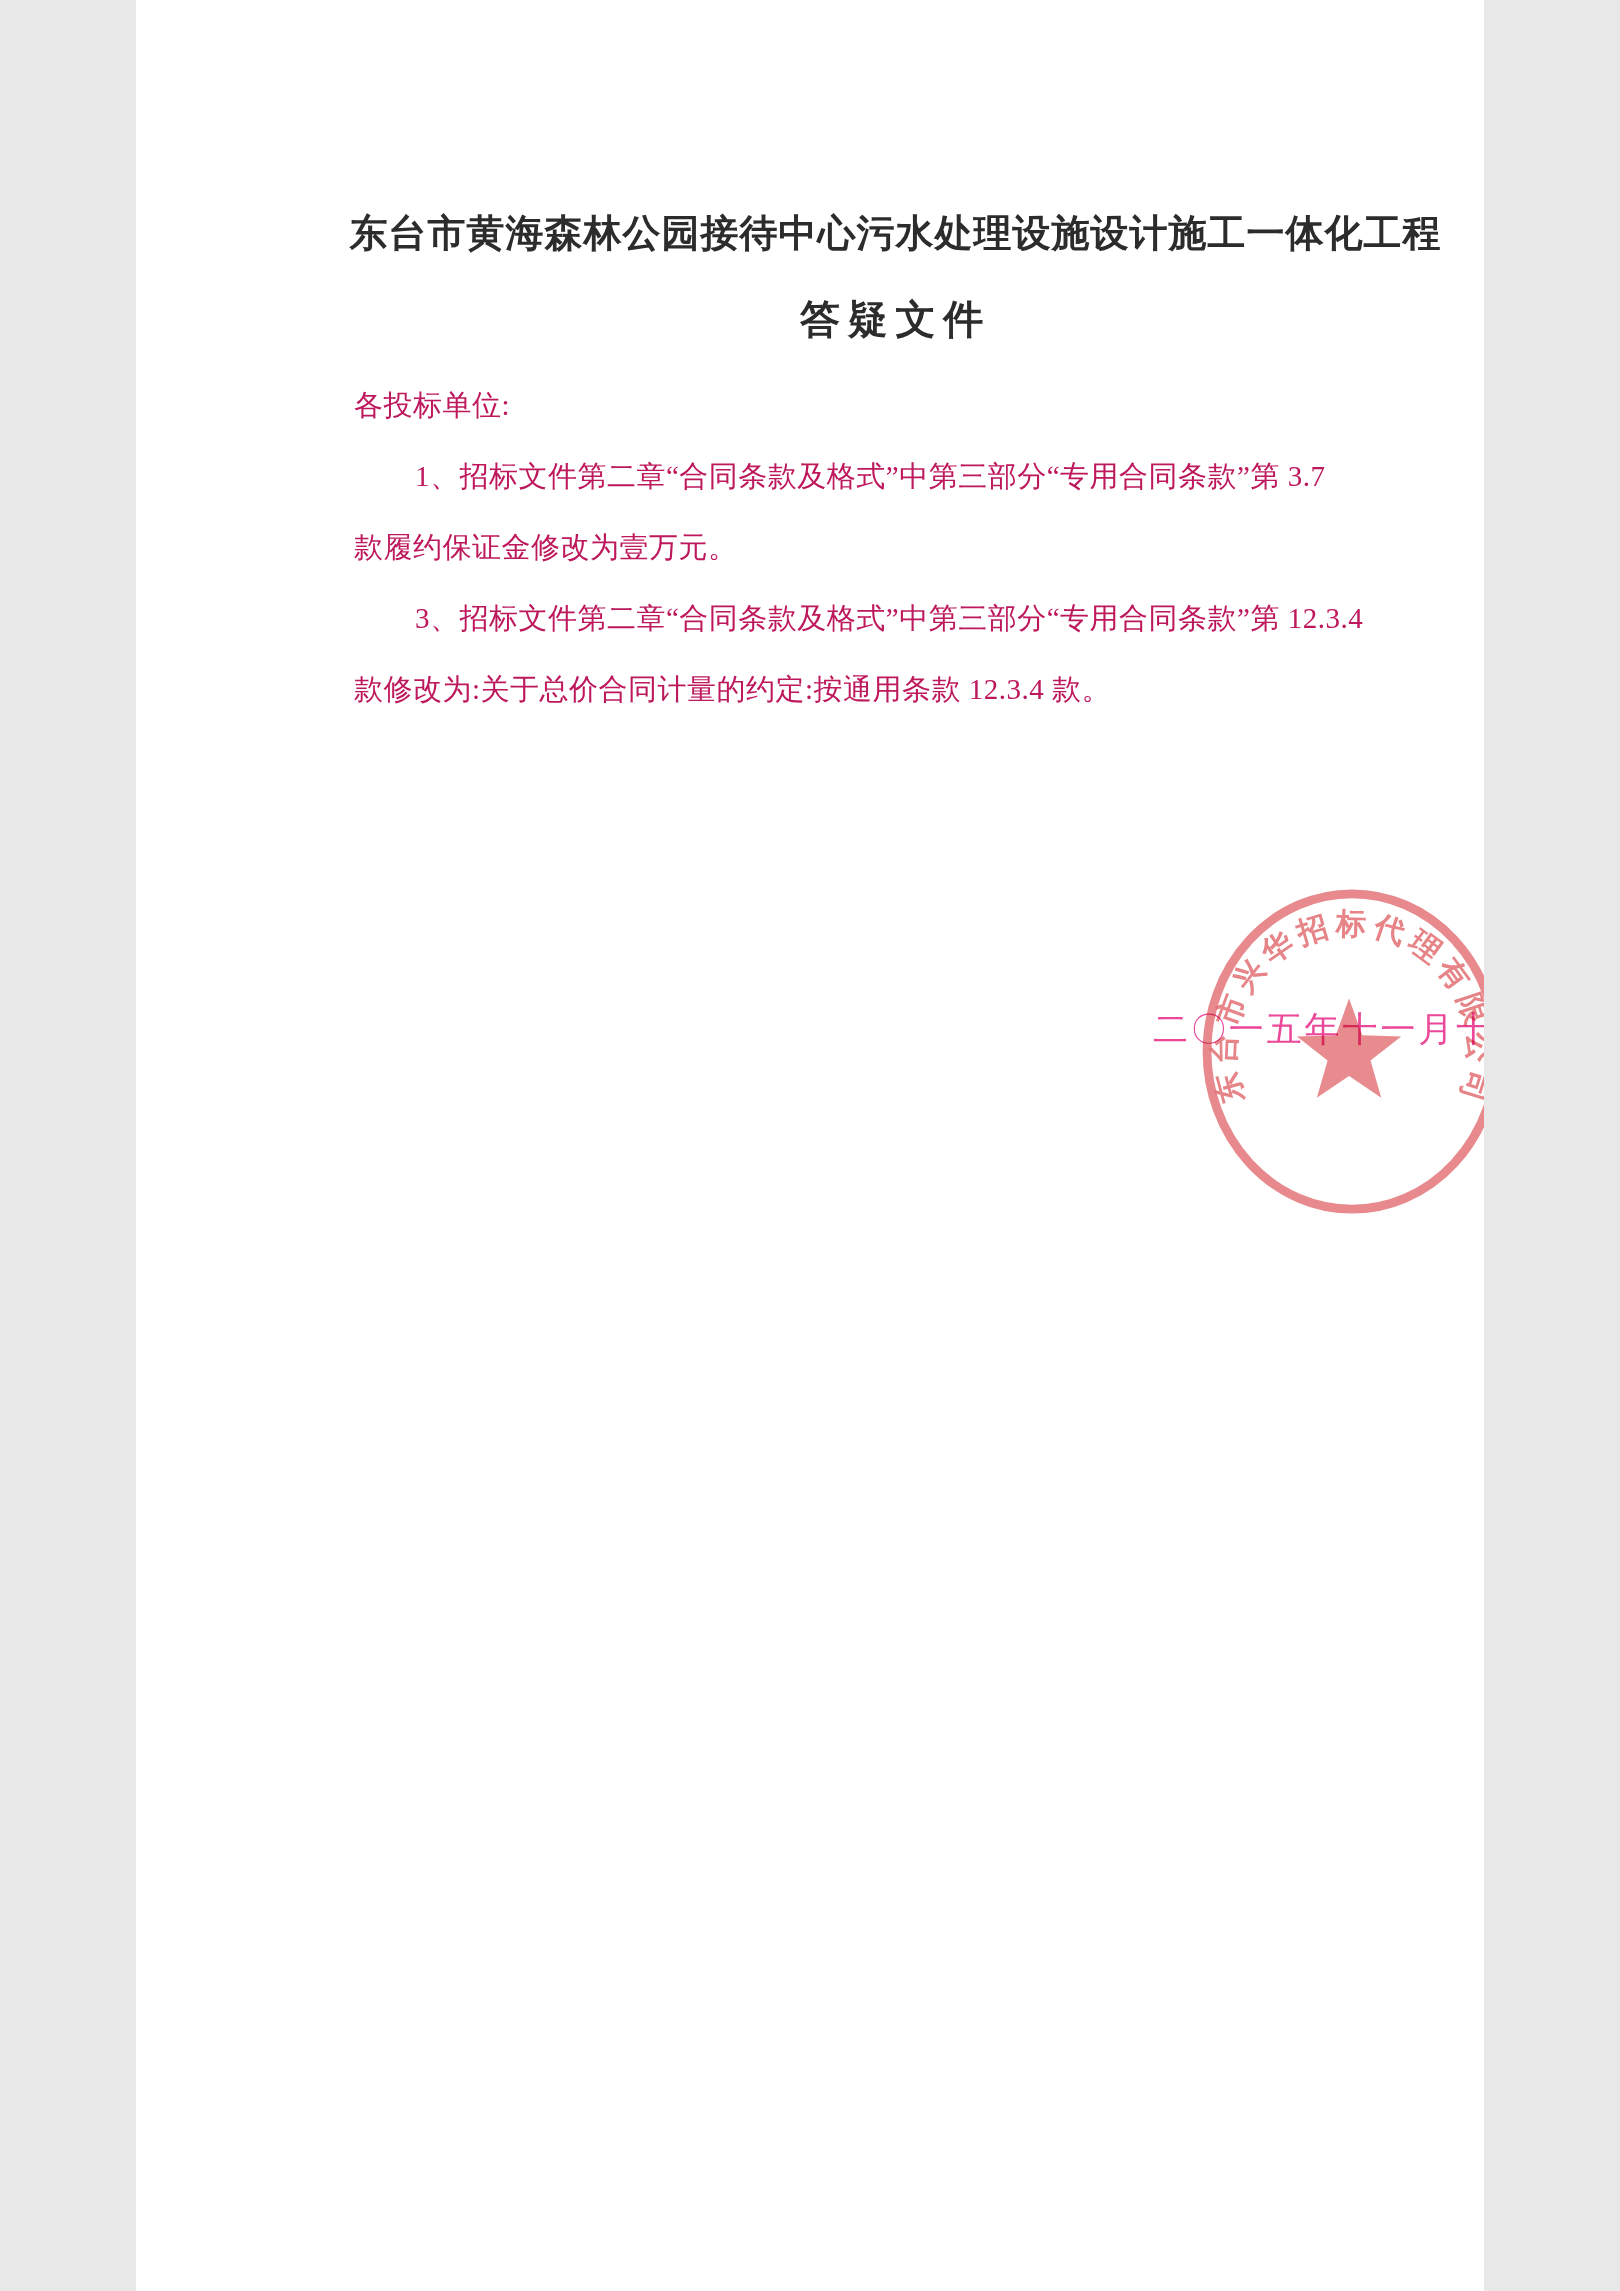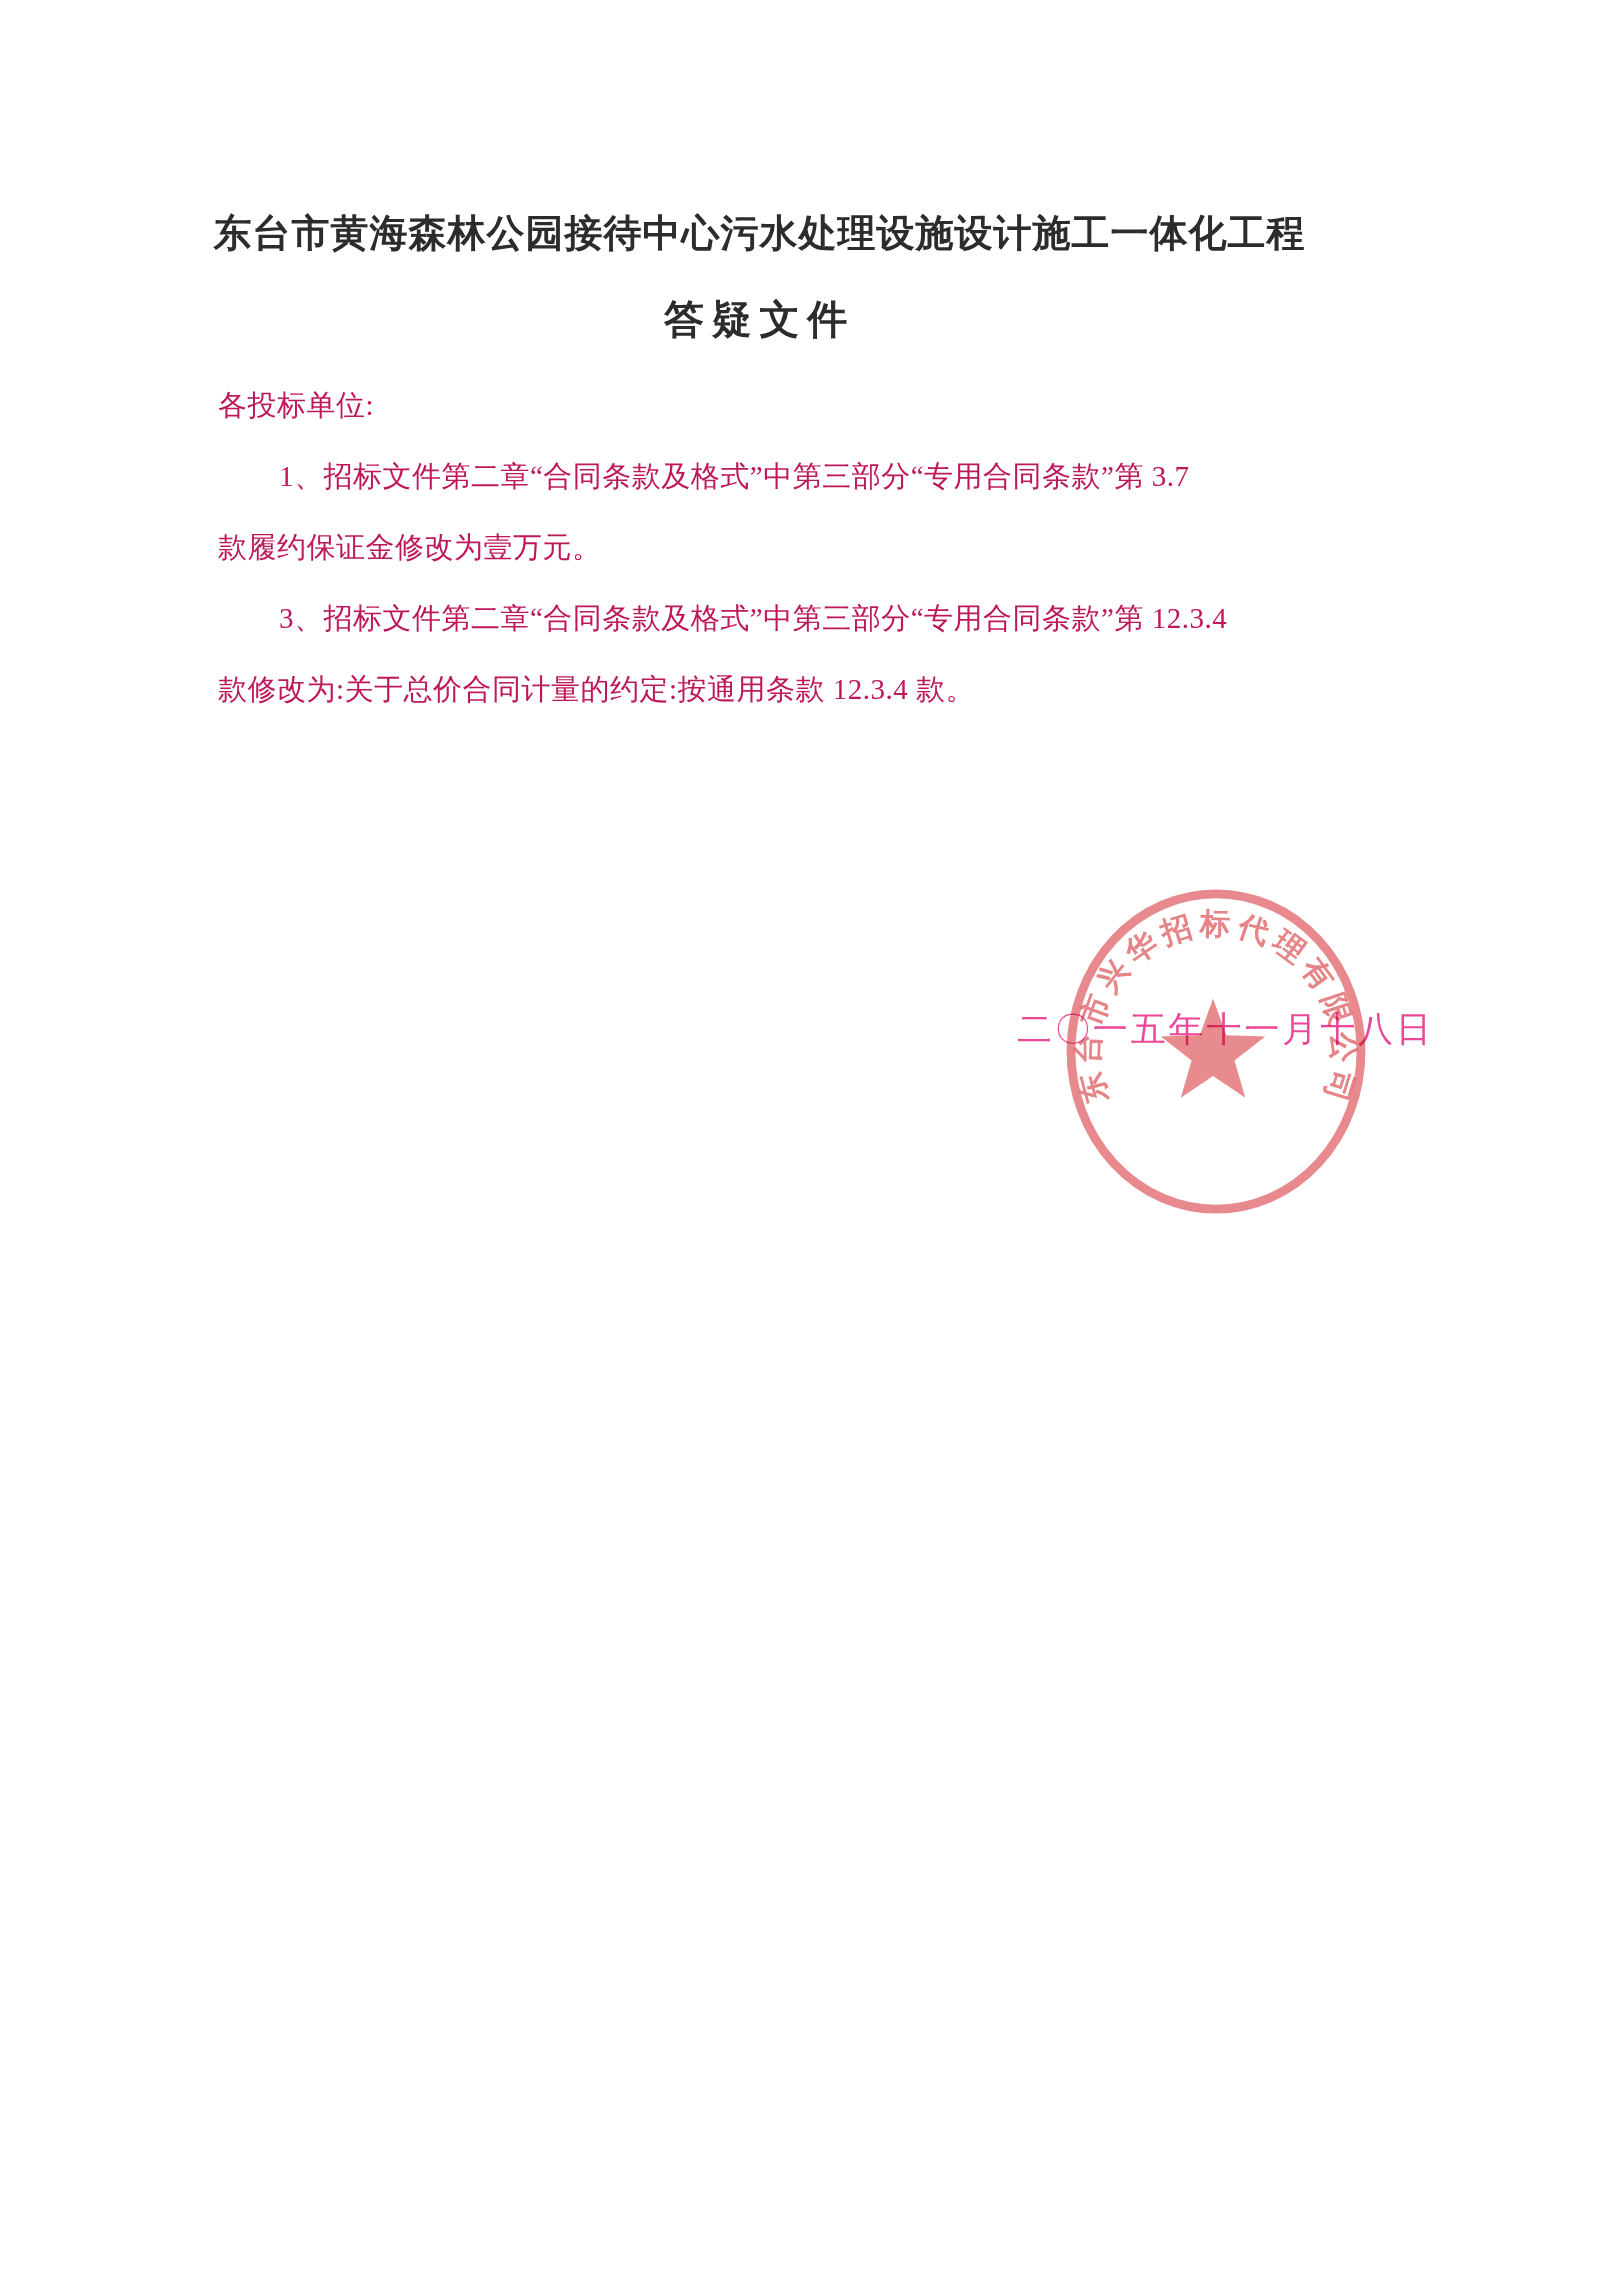--- a/index.html
+++ b/index.html
@@ -1,18 +1,18 @@
 <!DOCTYPE html>
 <html><head>
 <meta charset="utf-8">
 <style>
   html,body{margin:0;padding:0;background:#e8e8e8;}
   .page{
     position:relative;
-    width:1620px;height:2292px;
+    width:1348px;height:2292px;
     margin:0 auto;
     background:#ffffff;
     font-family:"Liberation Serif", serif;
     overflow:hidden;
   }
   .title{
     position:absolute;left:196px;top:212px;width:1127px;
     margin:0;text-align:center;
     font-size:38px;font-weight:700;color:#2c2c2c;
     letter-spacing:1px;line-height:43px;

